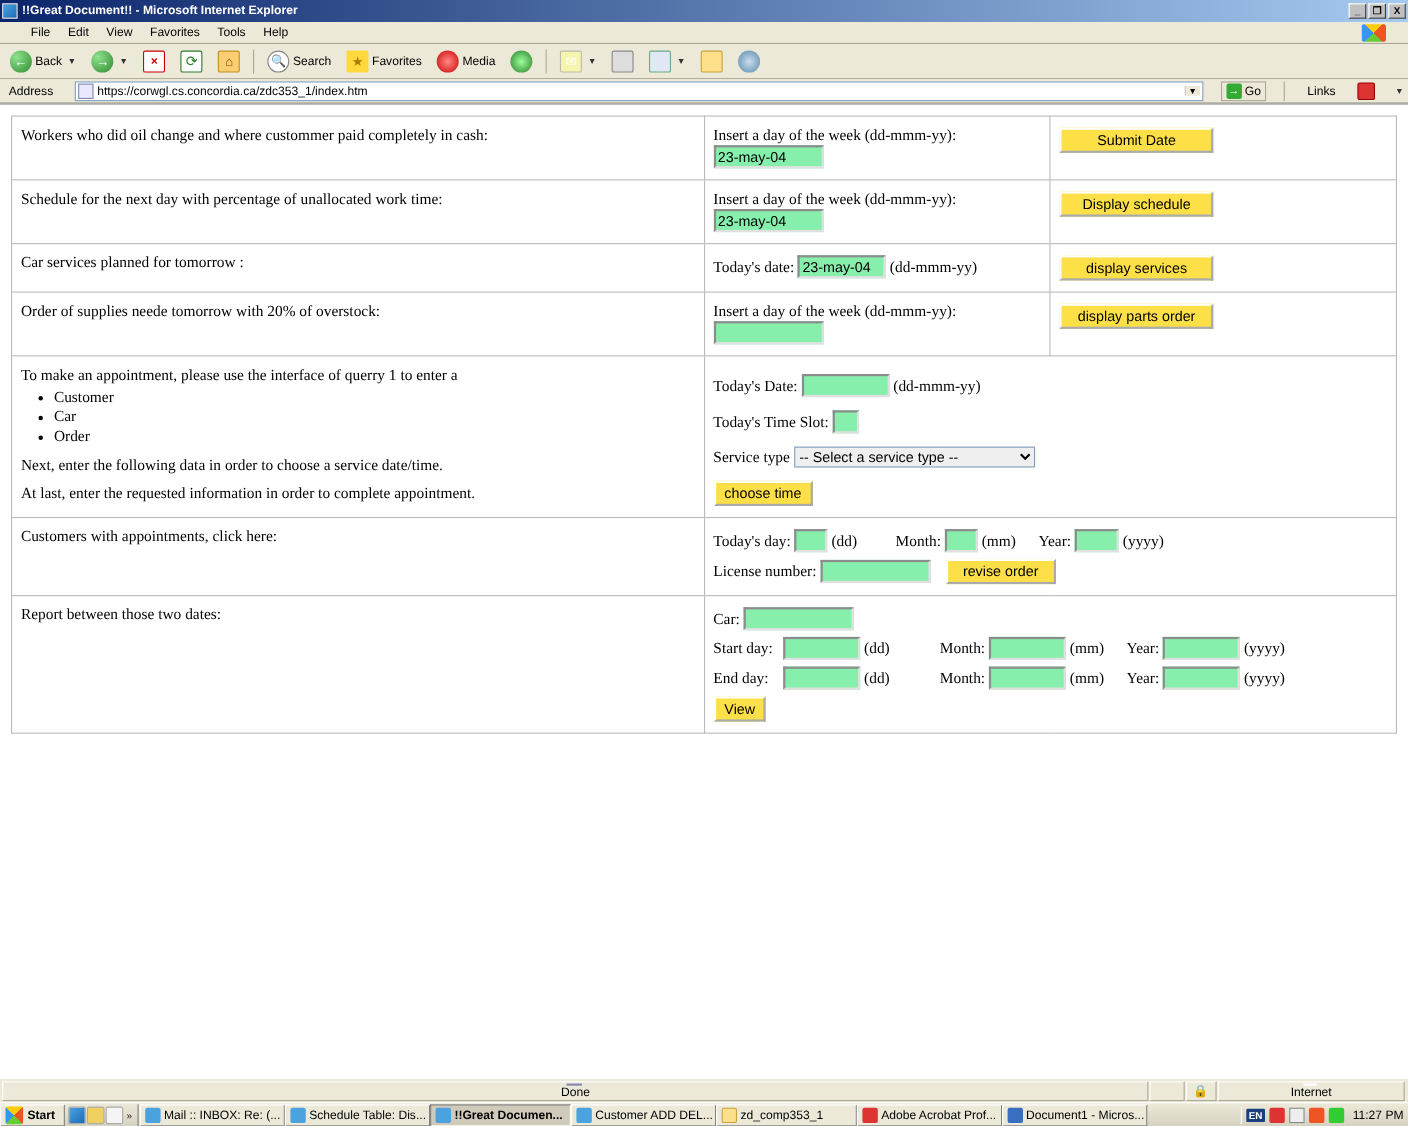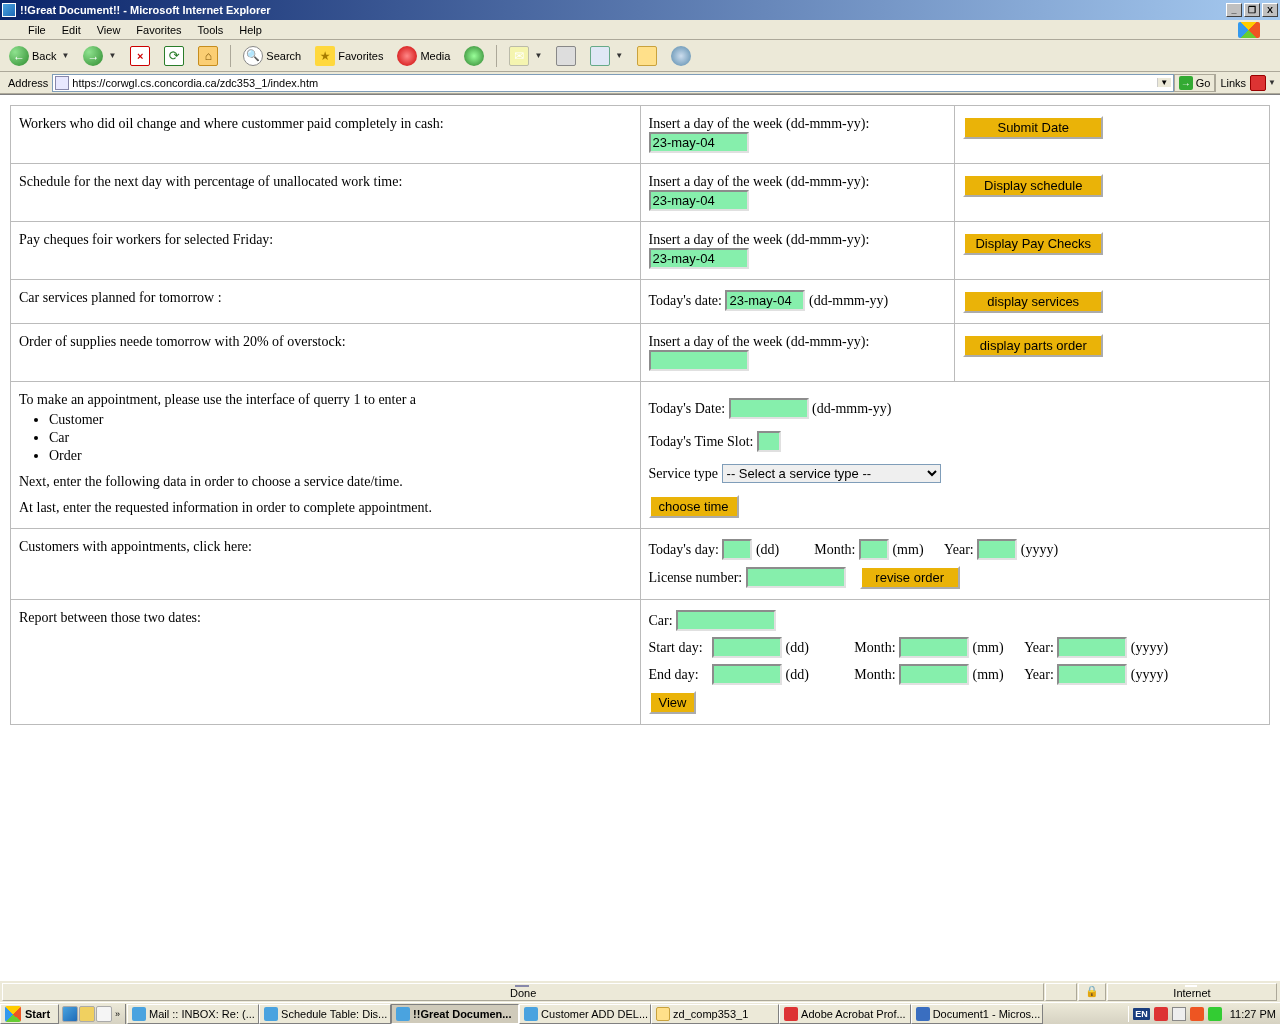--- a/index.html
+++ b/index.html
@@ -89,21 +89,21 @@
   .sep { width:1px; height:22px; background:#aca899; margin:0 3px;}
   
   .addrbar {
     height: 22px;
     background: #ece9d8;
     border-bottom: 1px solid #aca899;
     display: flex;
     align-items: center;
     padding: 0 4px;
     font-size: 11px;
-    gap:0;
+    gap:16px;
   }
   .addrbar .addr-label { padding: 0 4px;}
   .addrbar .addr-input {
     flex: 1;
     display:flex; align-items:center;
     background:#fff; border:1px solid #7f9db9; height:18px;
     padding: 0 2px;
   }
   .addrbar .addr-input .pg-icon { width:14px;height:14px; background:#e8e8ff; border:1px solid #88a; margin-right:3px;}
   .addrbar .addr-input .url { flex:1; font-size:11px; }
@@ -147,21 +147,21 @@
   }
   .html-select {
     font-family: Arial, sans-serif;
     font-size: 13px;
     background:#efefef;
     border: 1px solid #7f9db9;
   }
   .html-button {
     font-family: Arial, sans-serif;
     font-size: 13px;
-    background: #eab308;
+    background: #fde047;
     border: 2px outset #fff;
     padding: 2px 10px;
     min-width: 140px;
   }
   .html-button.sm { min-width: 0; padding: 2px 8px;}
   ul.bullets { margin: 4px 0 10px 30px; padding:0;}
   ul.bullets li { margin: 2px 0;}
   
   .statusbar {
     height: 22px;
@@ -336,28 +336,20 @@
 
         <tr>
           <td><span>Schedule for the next day with percentage of unallocated work time:</span></td>
           <td>
             <div>Insert a day of the week (dd-mmm-yy):</div>
             <input class="html-input" style="width: 100px;" value="23-may-04">
           </td>
           <td><button class="html-button">Display schedule</button></td>
         </tr>
 
-        <tr>
-          <td><span>Pay cheques foir workers for selected Friday:</span></td>
-          <td>
-            <div>Insert a day of the week (dd-mmm-yy):</div>
-            <input class="html-input" style="width: 100px;" value="23-may-04">
-          </td>
-          <td><button class="html-button">Display Pay Checks</button></td>
-        </tr>
 
         <tr>
           <td><span>Car services planned for tomorrow :</span></td>
           <td>
             <span>Today's date:</span>
             <input class="html-input" style="width: 80px;" value="23-may-04">
             <span>(dd-mmm-yy)</span>
           </td>
           <td><button class="html-button">display services</button></td>
         </tr>

